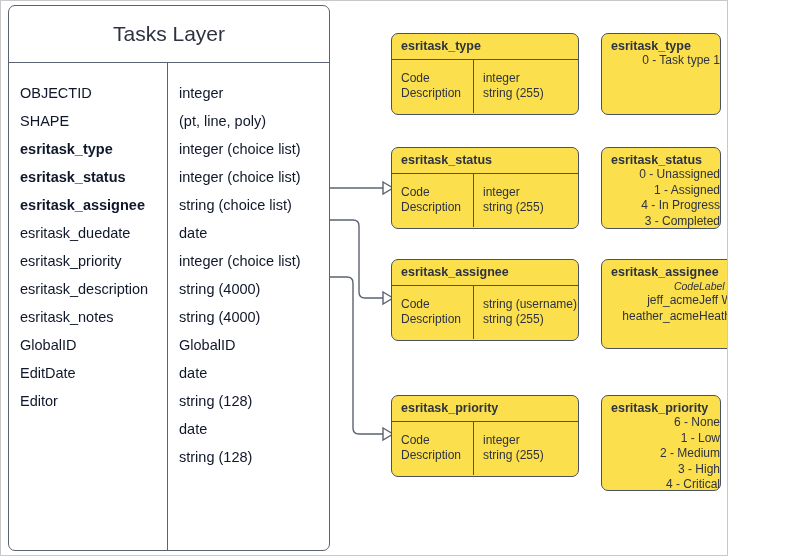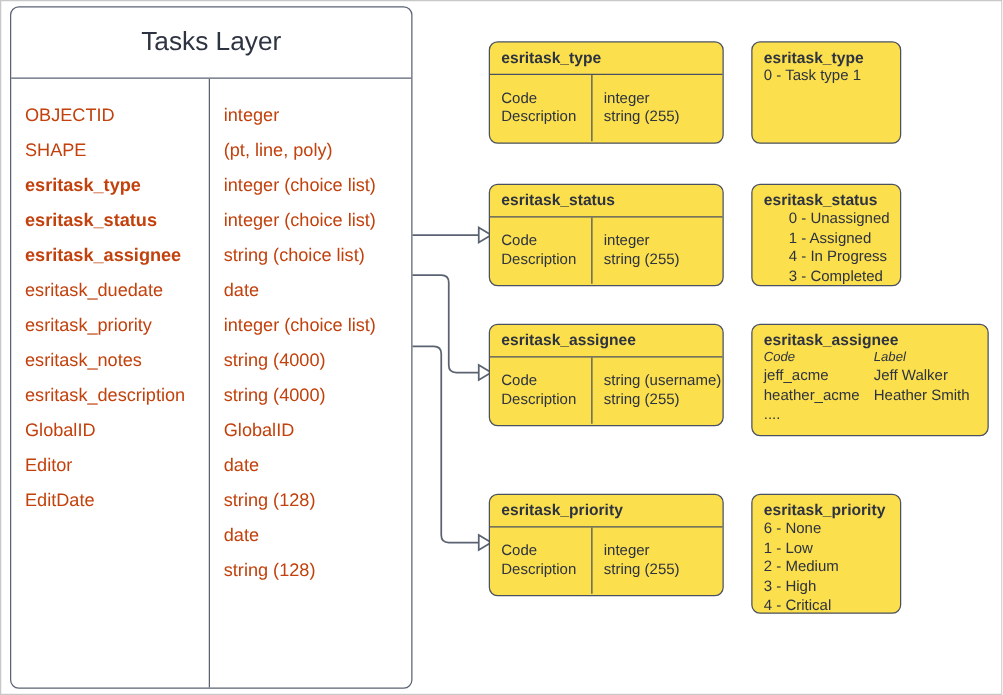--- a/index.html
+++ b/index.html
@@ -5,21 +5,21 @@
   html, body {
     margin: 0;
     padding: 0;
     background: #ffffff;
   }
   body {
     font-family: "Liberation Sans", sans-serif;
   }
   #canvas {
     position: relative;
-    width: 802px;
+    width: 728px;
     height: 556px;
     background: #ffffff;
     box-sizing: border-box;
     border: 1px solid #c8c8c8;
     overflow: hidden;
   }
 
   
   .layer-table {
     position: absolute;
@@ -55,21 +55,21 @@
   }
   .layer-col-right {
     flex: 1;
     padding-top: 16px;
   }
   .field-row {
     height: 28px;
     line-height: 28px;
     padding-left: 11px;
     font-size: 14.5px;
-    color: #c2410c;
+    color: #0f172a;
     white-space: nowrap;
   }
   .field-row.bold { font-weight: bold; }
 
   
   .ybox {
     position: absolute;
     box-sizing: border-box;
     background: #fcdf4c;
     border: 1.5px solid #4a5160;
@@ -100,20 +100,21 @@
     flex: 1;
     padding: 11px 0 0 9px;
   }
   .ybox-line {
     font-size: 12px;
     line-height: 15px;
     white-space: nowrap;
   }
   .vbox-lines {
     padding: 0 0 0 9px;
+    text-align: right;
   }
   .vbox-lines .ybox-line { line-height: 15.5px; }
 
   
   .vrow {
     display: flex;
     font-size: 12px;
     line-height: 15.5px;
     white-space: nowrap;
   }
@@ -137,25 +138,25 @@
     <div class="layer-title">Tasks Layer</div>
     <div class="layer-body">
       <div class="layer-col-left">
         <div class="field-row">OBJECTID</div>
         <div class="field-row">SHAPE</div>
         <div class="field-row bold">esritask_type</div>
         <div class="field-row bold">esritask_status</div>
         <div class="field-row bold">esritask_assignee</div>
         <div class="field-row">esritask_duedate</div>
         <div class="field-row">esritask_priority</div>
+        <div class="field-row">esritask_description</div>
         <div class="field-row">esritask_notes</div>
-        <div class="field-row">esritask_description</div>
         <div class="field-row">GlobalID</div>
+        <div class="field-row">EditDate</div>
         <div class="field-row">Editor</div>
-        <div class="field-row">EditDate</div>
       </div>
       <div class="layer-col-right">
         <div class="field-row">integer</div>
         <div class="field-row">(pt, line, poly)</div>
         <div class="field-row">integer (choice list)</div>
         <div class="field-row">integer (choice list)</div>
         <div class="field-row">string (choice list)</div>
         <div class="field-row">date</div>
         <div class="field-row">integer (choice list)</div>
         <div class="field-row">string (4000)</div>

